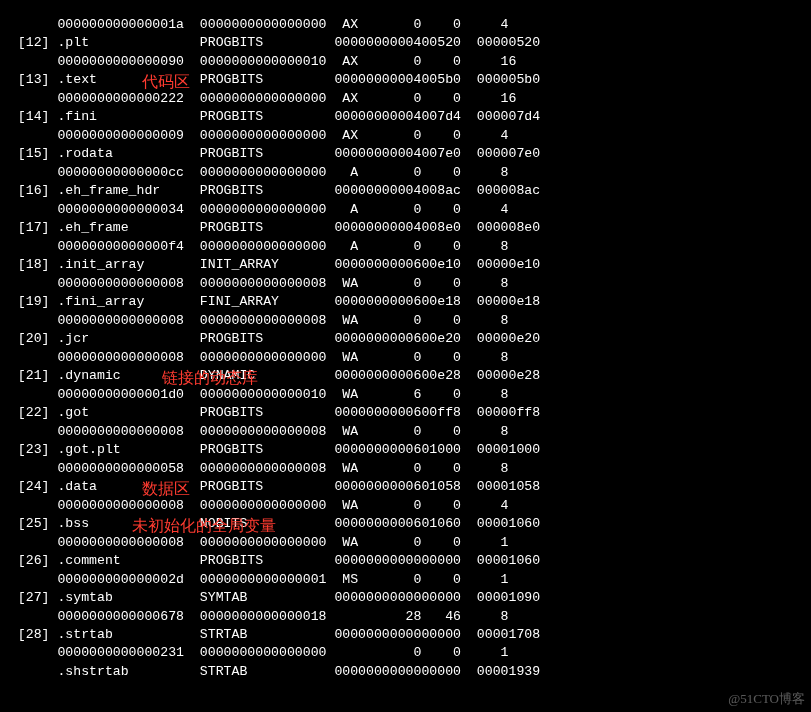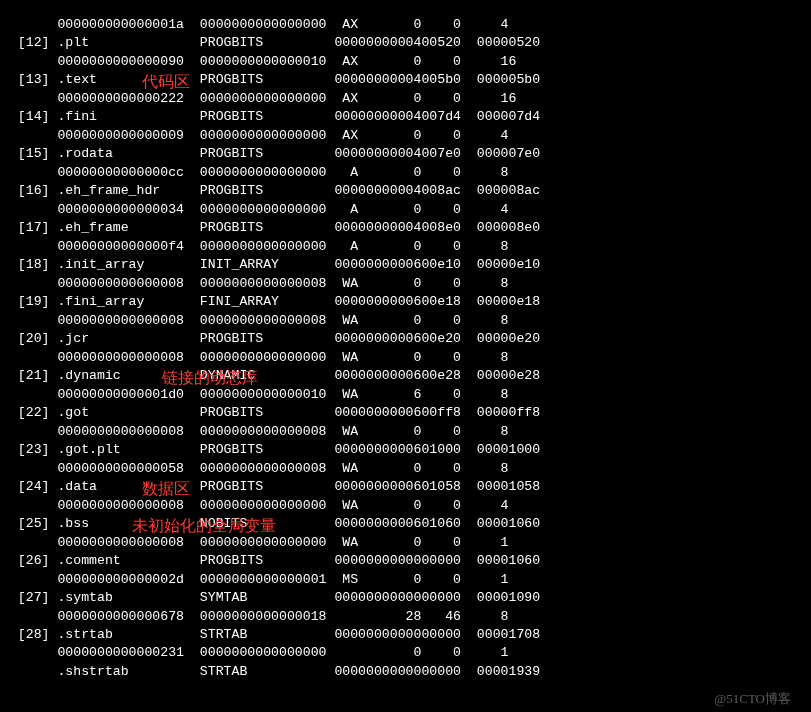--- a/index.html
+++ b/index.html
@@ -27,21 +27,21 @@
     position: absolute;
     color: #ff3b30;
     font-family: Liberation Sans, sans-serif;
     font-size: 16px;
     font-weight: 400;
     pointer-events: none;
     letter-spacing: 0;
   }
   .watermark {
     position: absolute;
-    right: 20px;
+    right: 6px;
     bottom: 4px;
     color: rgba(255,255,255,0.35);
     font-family: "STSong","SimSun","Songti SC",serif;
     font-size: 13px;
   }
 </style>
 </head>
 <body>
 
 <div class="term" id="term"><div class="row">       000000000000001a  0000000000000000  AX       0    0     4</div><div class="row">  [12] .plt              PROGBITS         0000000000400520  00000520</div><div class="row">       0000000000000090  0000000000000010  AX       0    0     16</div><div class="row">  [13] .text             PROGBITS         00000000004005b0  000005b0<span class="annot" style="left: 140px; top: 0px;">代码区</span></div><div class="row">       0000000000000222  0000000000000000  AX       0    0     16</div><div class="row">  [14] .fini             PROGBITS         00000000004007d4  000007d4</div><div class="row">       0000000000000009  0000000000000000  AX       0    0     4</div><div class="row">  [15] .rodata           PROGBITS         00000000004007e0  000007e0</div><div class="row">       00000000000000cc  0000000000000000   A       0    0     8</div><div class="row">  [16] .eh_frame_hdr     PROGBITS         00000000004008ac  000008ac</div><div class="row">       0000000000000034  0000000000000000   A       0    0     4</div><div class="row">  [17] .eh_frame         PROGBITS         00000000004008e0  000008e0</div><div class="row">       00000000000000f4  0000000000000000   A       0    0     8</div><div class="row">  [18] .init_array       INIT_ARRAY       0000000000600e10  00000e10</div><div class="row">       0000000000000008  0000000000000008  WA       0    0     8</div><div class="row">  [19] .fini_array       FINI_ARRAY       0000000000600e18  00000e18</div><div class="row">       0000000000000008  0000000000000008  WA       0    0     8</div><div class="row">  [20] .jcr              PROGBITS         0000000000600e20  00000e20</div><div class="row">       0000000000000008  0000000000000000  WA       0    0     8</div><div class="row">  [21] .dynamic          DYNAMIC          0000000000600e28  00000e28<span class="annot" style="left: 160px; top: 0px;">链接的动态库</span></div><div class="row">       00000000000001d0  0000000000000010  WA       6    0     8</div><div class="row">  [22] .got              PROGBITS         0000000000600ff8  00000ff8</div><div class="row">       0000000000000008  0000000000000008  WA       0    0     8</div><div class="row">  [23] .got.plt          PROGBITS         0000000000601000  00001000</div><div class="row">       0000000000000058  0000000000000008  WA       0    0     8</div><div class="row">  [24] .data             PROGBITS         0000000000601058  00001058<span class="annot" style="left: 140px; top: 0px;">数据区</span></div><div class="row">       0000000000000008  0000000000000000  WA       0    0     4</div><div class="row">  [25] .bss              NOBITS           0000000000601060  00001060<span class="annot" style="left: 130px; top: 0px;">未初始化的全局变量</span></div><div class="row">       0000000000000008  0000000000000000  WA       0    0     1</div><div class="row">  [26] .comment          PROGBITS         0000000000000000  00001060</div><div class="row">       000000000000002d  0000000000000001  MS       0    0     1</div><div class="row">  [27] .symtab           SYMTAB           0000000000000000  00001090</div><div class="row">       0000000000000678  0000000000000018          28   46     8</div><div class="row">  [28] .strtab           STRTAB           0000000000000000  00001708</div><div class="row">       0000000000000231  0000000000000000           0    0     1</div><div class="row">       .shstrtab         STRTAB           0000000000000000  00001939</div></div>

